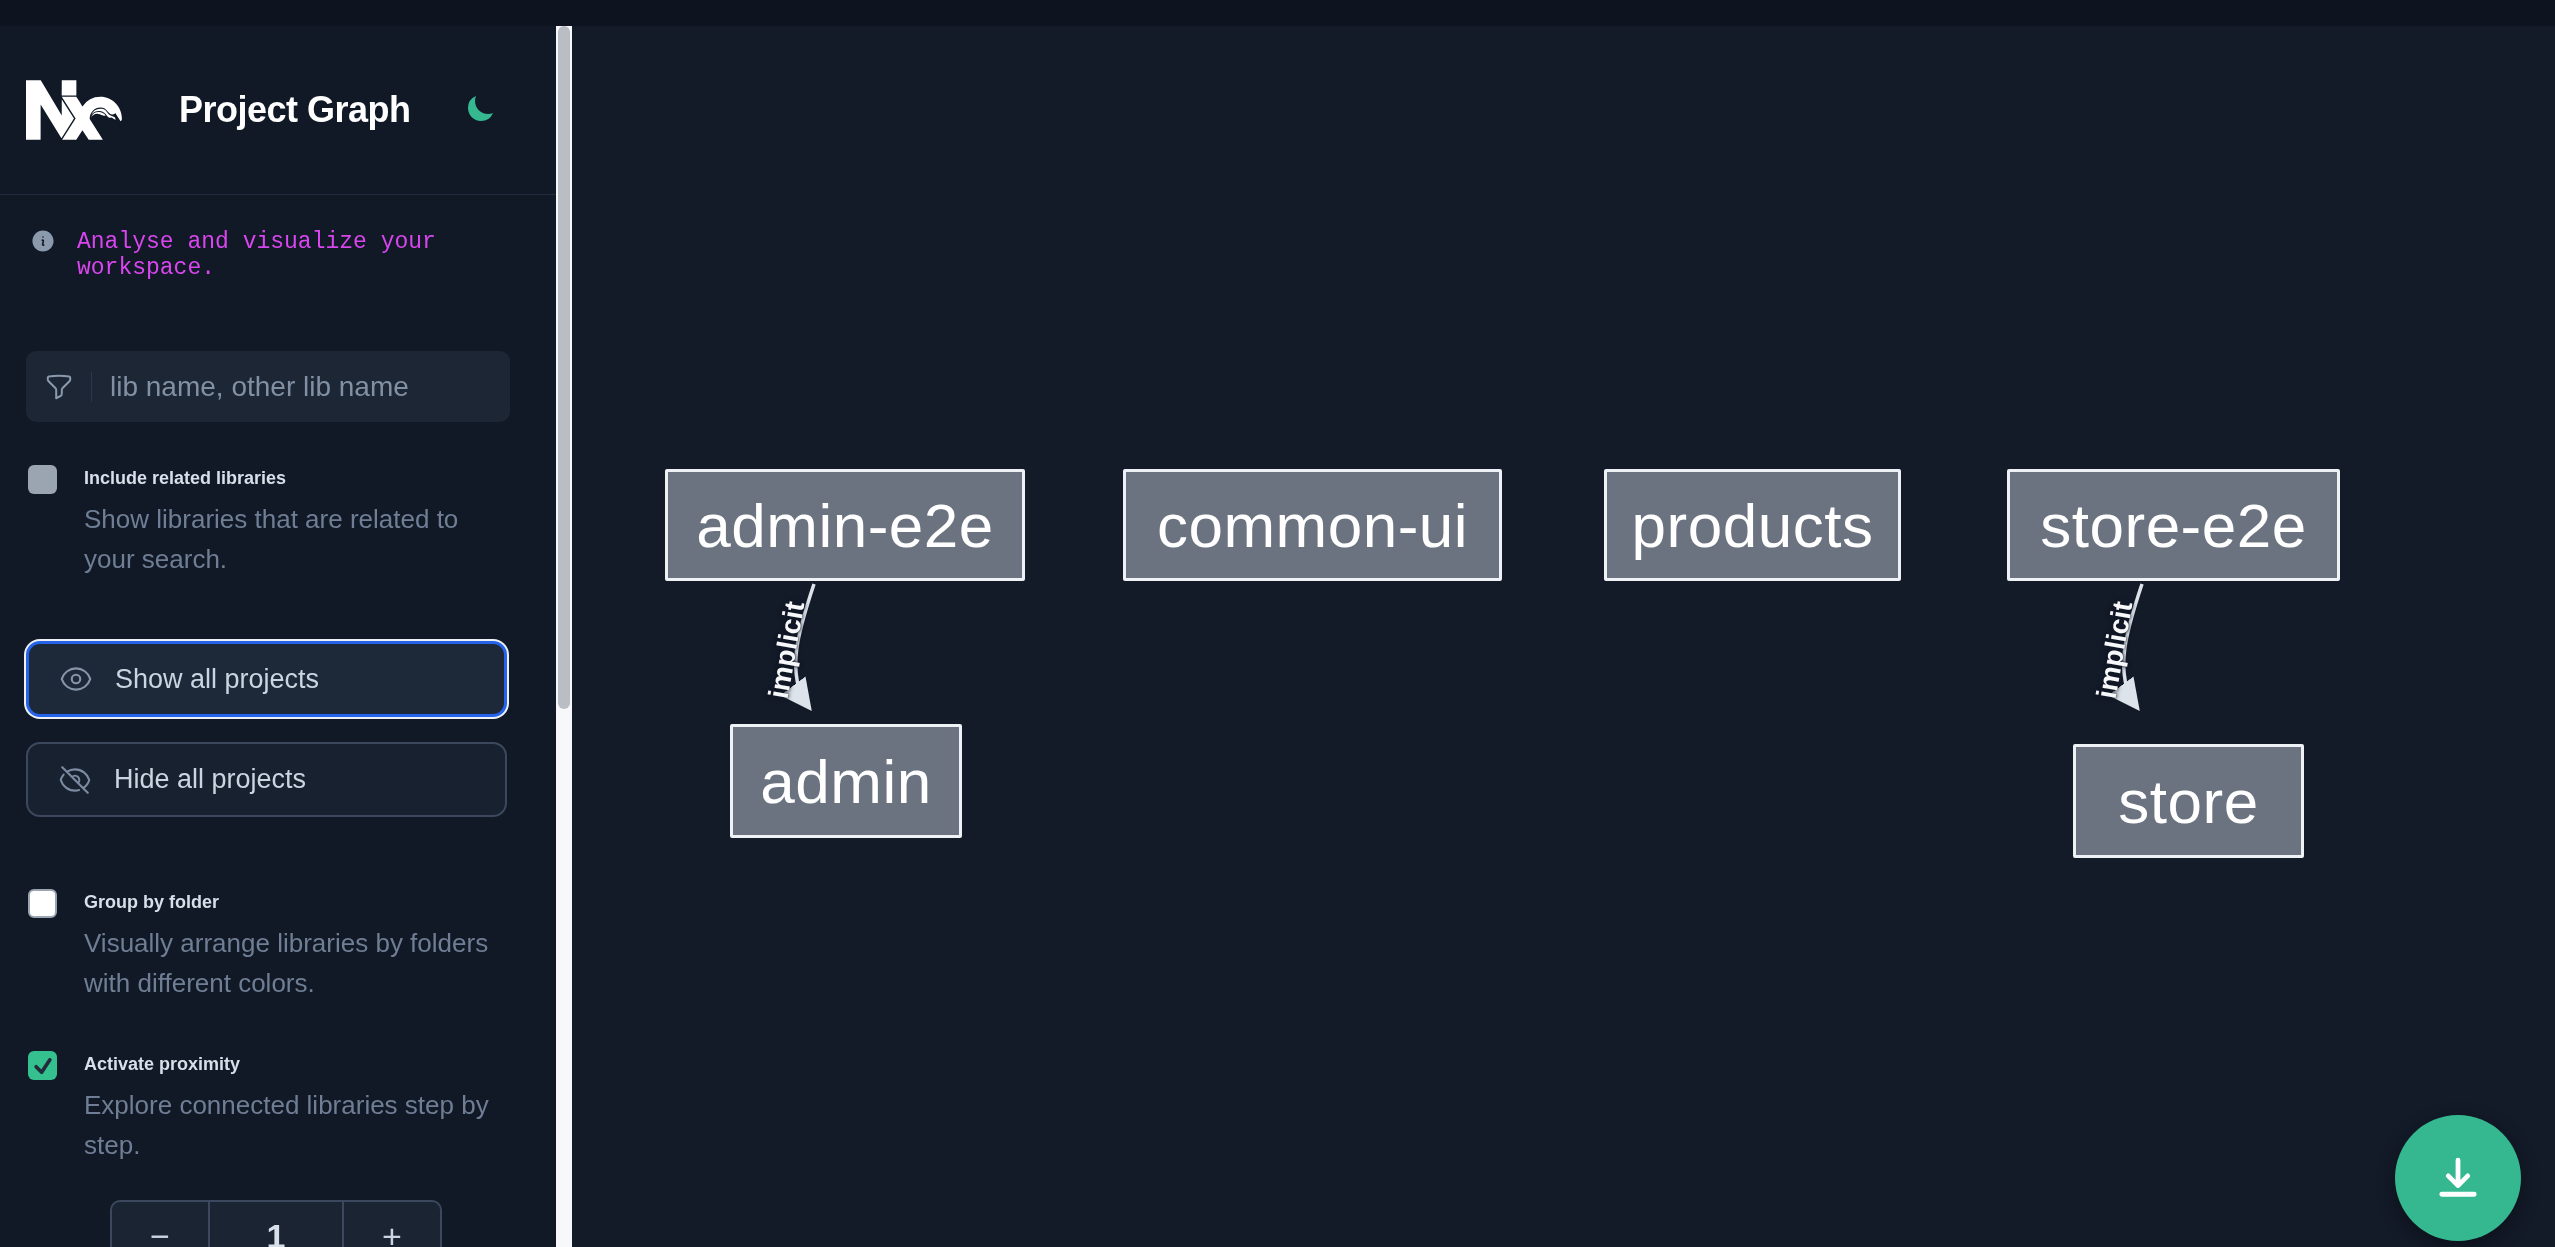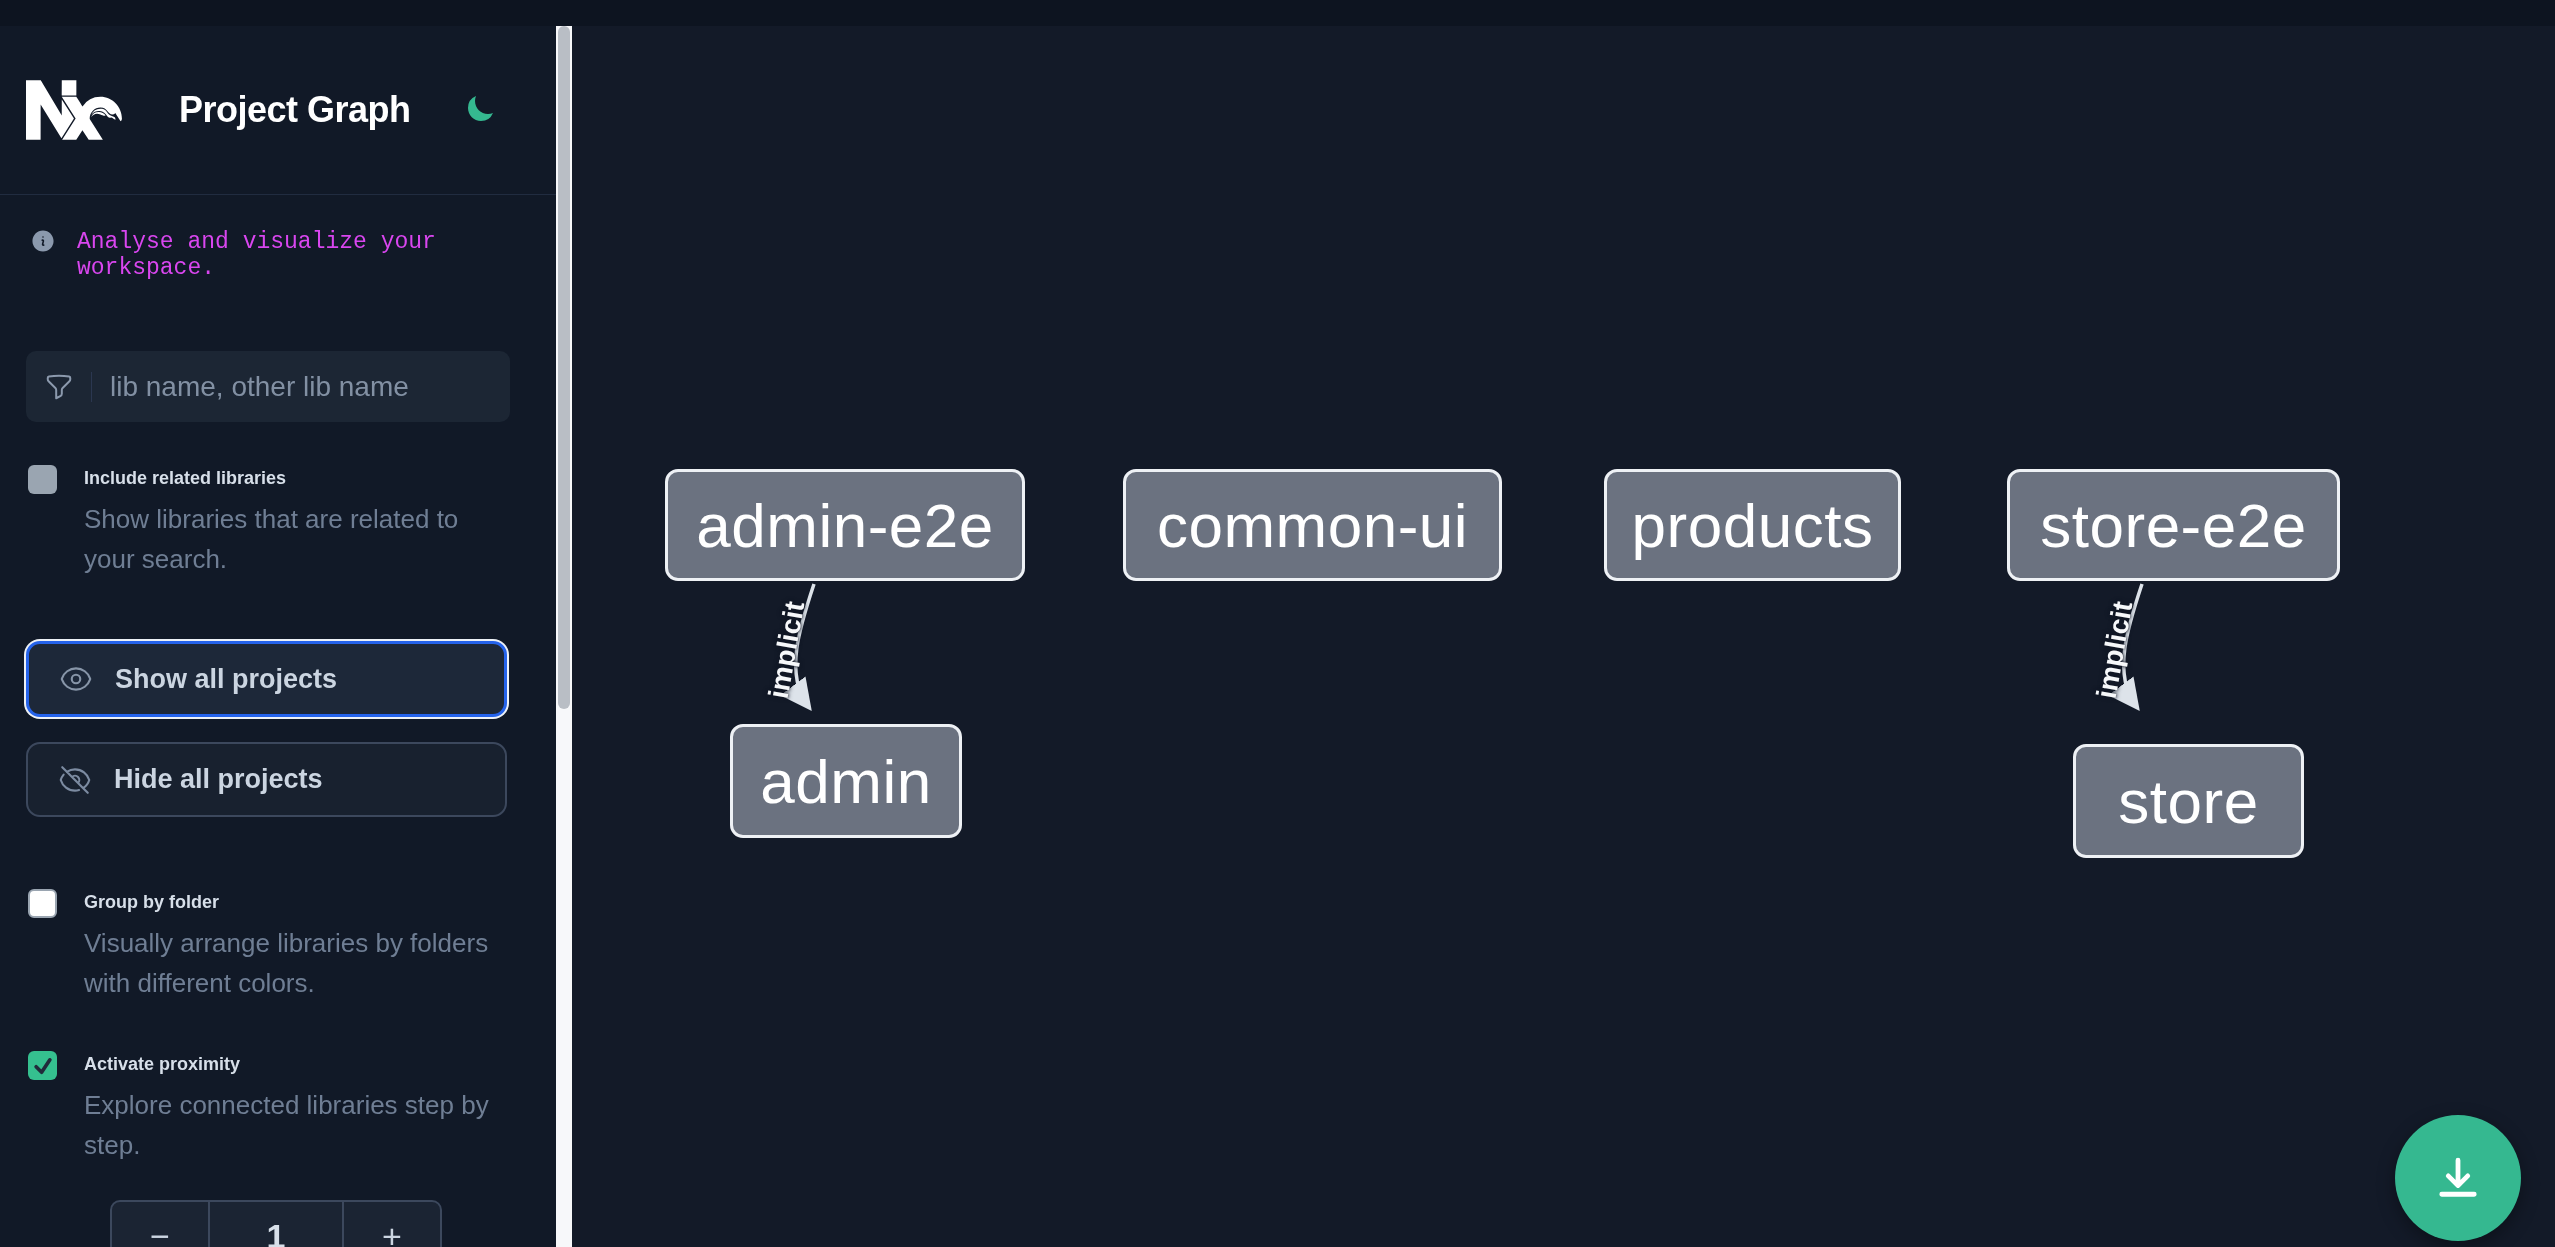--- a/index.html
+++ b/index.html
@@ -37,21 +37,21 @@
   .cb-gray   { background:#9aa5b1; }
   .cb-white  { background:#ffffff; border:2px solid #9aa5b1; }
   .cb-green  { background:#35c08f; display:flex; align-items:center; justify-content:center; }
   .cb-green svg { width:22px; height:22px; }
   .check-text { margin-left:27px; }
   .check-label { color:#d7dfe9; font-size:18px; font-weight:600; line-height:32px; cursor:pointer; }
   .check-desc { color:#6f7e94; font-size:26px; line-height:40px; width:432px; margin-top:5px; }
 
   .sb-btn { margin:0 26px; width:481px; height:76px; border-radius:14px; display:flex;
             align-items:center; padding-left:30px; gap:22px; cursor:pointer;
-            font-size:27px; font-weight:700; color:#cbd5e1;
+            font-size:27px; font-weight:400; color:#cbd5e1;
             font-family:"Liberation Sans", sans-serif;text-align:right; }
   .sb-btn svg { width:34px; height:34px; flex:0 0 34px; }
   .btn-show { margin-top:62px; background:#1d2839; border:3px solid #2563eb;
               box-shadow:0 0 0 2px #edf1f6; }
   .btn-hide { margin-top:25px; background:#18212f; border:2px solid #3c485d; }
 
   .row-group    { margin-top:69px; }
   .row-activate { margin-top:45px; }
 
   .stepper { margin:35px 0 0 110px; width:332px; height:73px; display:flex;
@@ -64,21 +64,21 @@
                 color:#d7dfe9; font-size:34px; font-weight:600; }
 
   
   .sb-scrollbar { width:16px; flex:0 0 16px; background:#f7f8fa; position:relative; }
   .sb-thumb { position:absolute; left:2px; top:0; width:12px; height:683px;
               background:#b9bec5; border-radius:7px; cursor:pointer; }
 
   
   .graph { position:relative; flex:1; height:1247px; background:#131a28; overflow:hidden; }
   .edges-svg { position:absolute; left:0; top:0; width:100%; height:100%; pointer-events:none; }
-  .node { position:absolute; background:#6b7280; border:3px solid #eef1f5; border-radius:13px;
+  .node { position:absolute; background:#6b7280; border:3px solid #eef1f5; border-radius:2px;
           display:flex; align-items:center; justify-content:center; color:#ffffff;
           font-size:62px; letter-spacing:0.5px; cursor:pointer; }
   .n-admin-e2e  { left:93px;   top:443px; width:360px; height:112px; }
   .n-common-ui  { left:551px;  top:443px; width:379px; height:112px; }
   .n-products   { left:1032px; top:443px; width:297px; height:112px; }
   .n-store-e2e  { left:1435px; top:443px; width:333px; height:112px; }
   .n-admin      { left:158px;  top:698px; width:232px; height:114px; }
   .n-store      { left:1501px; top:718px; width:231px; height:114px; }
 
   .edge-label { position:absolute; color:#f6f8fa; font-size:28px; font-weight:700;

